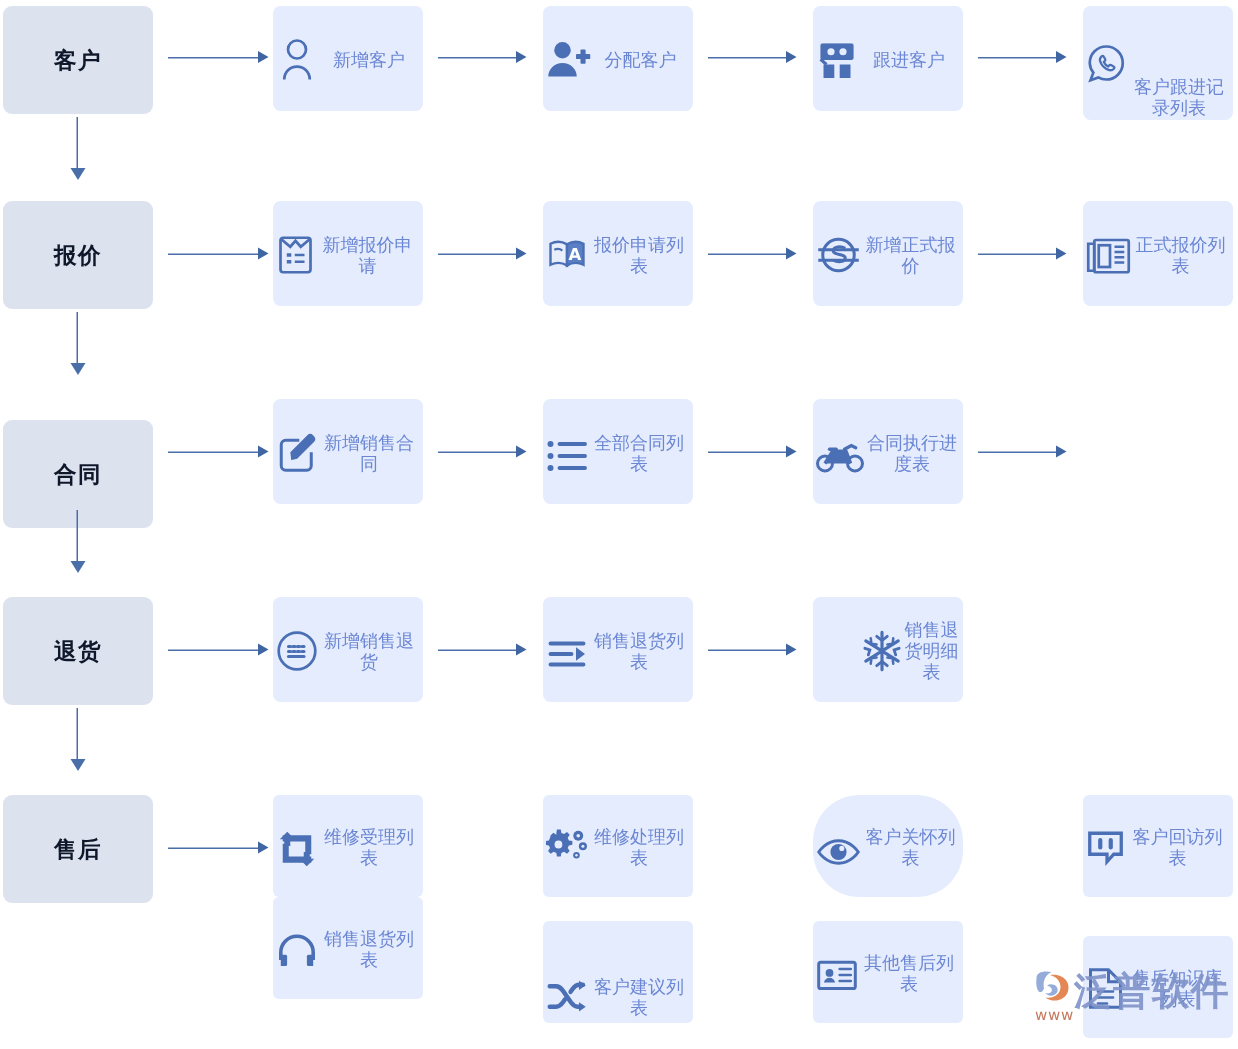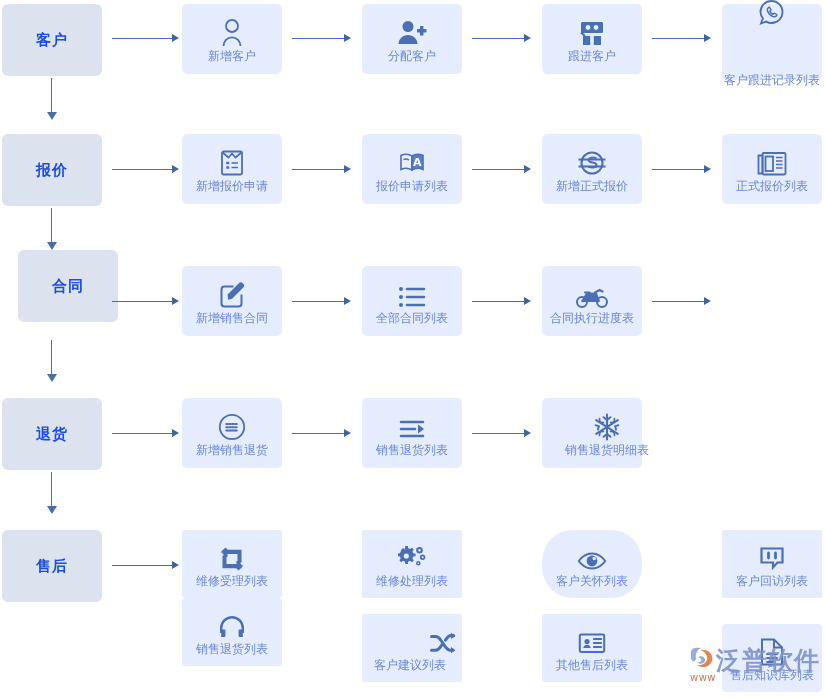--- a/index.html
+++ b/index.html
@@ -11,31 +11,31 @@
   }
   #stage{position:absolute;left:0;top:0;width:825px;height:699px;}
 
   
   .cat{
     position:absolute;
     width:100px;height:72px;
     background:#dce3ef;
     border-radius:6px;
     display:flex;align-items:center;justify-content:center;
-    color:#1d4ed8;font-weight:bold;font-size:15px;
+    color:#0f172a;font-weight:bold;font-size:15px;
     letter-spacing:1px;
   }
 
   
   .tile{
     position:absolute;
     width:100px;height:70px;
     background:#e5ecfd;
     border-radius:5px;
-    display:flex;flex-direction:column;
+    display:flex;
     align-items:center;justify-content:center;
     box-sizing:border-box;
     padding:4px 2px 3px;
   }
   .tile .ico{
     height:30px;width:34px;
     display:flex;align-items:flex-end;justify-content:center;
     margin-bottom:2px;
   }
   .tile .ico svg{display:block;}
@@ -221,21 +221,21 @@
         <rect x="8.5" y="5.5" width="7.5" height="14.5"></rect>
         <path d="M19 6.5h6.5M19 10h6.5M19 13.5h6.5M19 17h6.5" stroke-width="1.7"></path>
       </svg>
     </span>
     <span class="lbl">正式报价列表</span>
   </div>
 
   <div class="vline" style="left:51px;top:208px;height:36px;"></div>
   <div class="arrowD" style="left:47px;top:242px;"></div>
 
-  <div class="cat" style="left:2px;top:250px;margin-left:16px;">
+  <div class="cat" style="left:2px;top:280px;">
     <span>合同</span>
   </div>
 
   <div class="hline" style="left:112px;top:301px;width:60px;"></div>
   <div class="arrowR" style="left:172px;top:297px;"></div>
 
   <div class="tile" style="left:182px;top:266px;">
     <span class="ico">
       <svg width="28" height="28" viewBox="0 0 28 28" fill="none" stroke="#4a6fb5" stroke-width="2">
         <path d="M23.5 13.5v9a3 3 0 0 1-3 3h-14a3 3 0 0 1-3-3v-14a3 3 0 0 1 3-3h9"></path>

